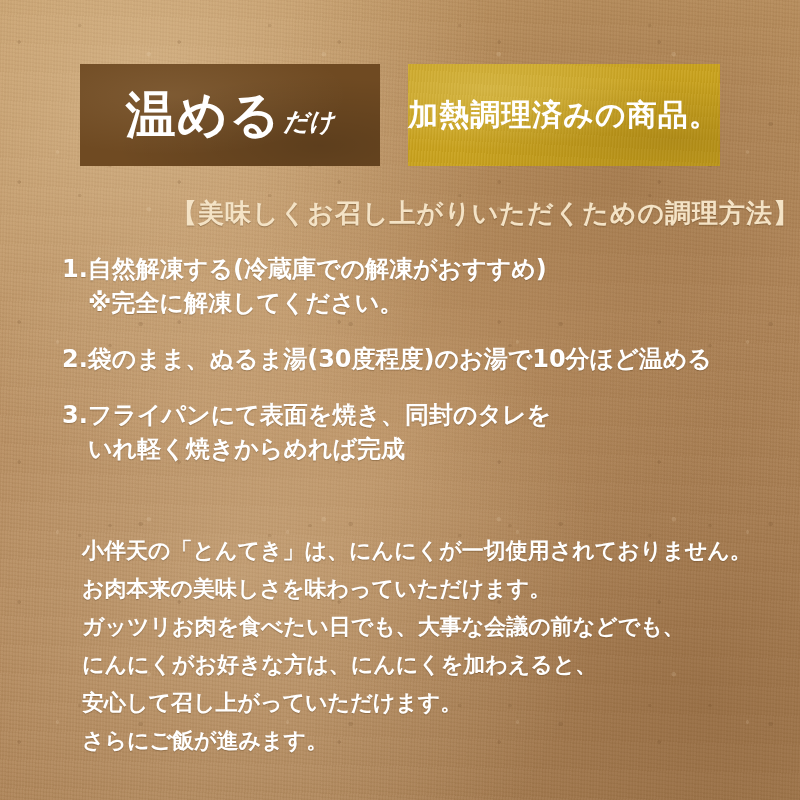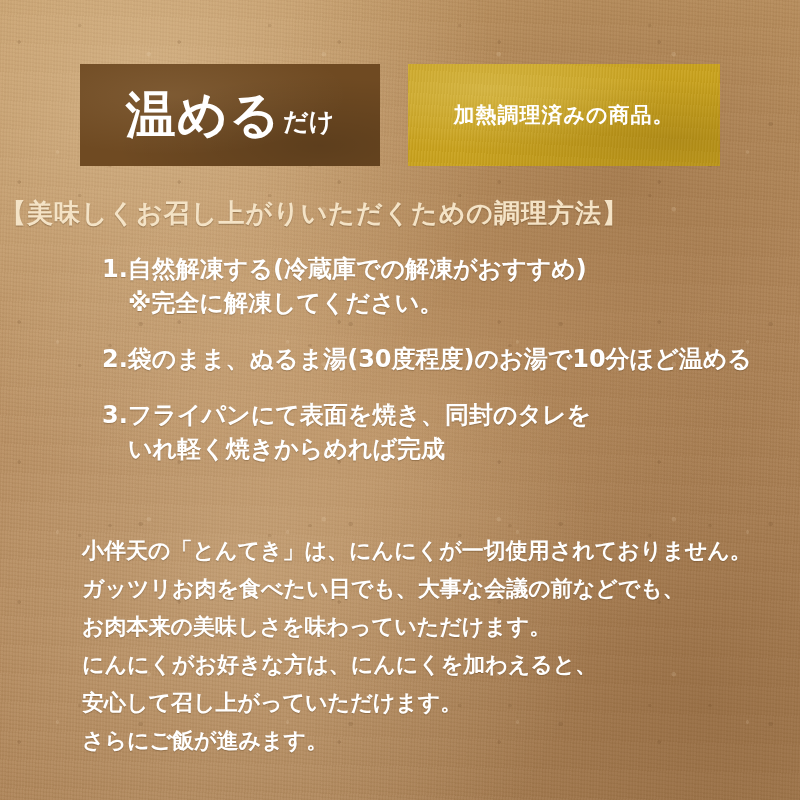--- a/index.html
+++ b/index.html
@@ -86,57 +86,58 @@
   }
   .banner-sub {
     color: #ffffff;
     font-size: 25px;
     font-weight: bold;
     line-height: 1;
     align-self: flex-end;
     padding-bottom: 6px;
     margin-left: 2px;
     letter-spacing: 0px;
+    font-style: italic;
   }
   .banner-left-inner { display: flex; align-items: flex-end; }
   .banner-note {
     color: #ffffff;
-    font-size: 21px;
+    font-size: 30px;
     font-weight: bold;
     letter-spacing: 1px;
   }
 
   
   .section-heading {
     position: absolute;
     left: 0;
     top: 196px;
     width: 800px;
-    text-align: left;
+    text-align: right;
     color: #f4e3c6;
     font-size: 26px;
     font-weight: bold;
     letter-spacing: 1px;
     text-shadow: 0 1px 1px rgba(70,42,14,.35);
   }
 
   
   .steps {
     position: absolute;
     left: 62px;
     top: 252px;
     width: 690px;
     color: #ffffff;
     font-weight: bold;
     font-size: 24px;
     line-height: 1.42;
     text-shadow: 0 1px 1px rgba(70,42,14,.30);
   }
   .step { margin-bottom: 22px; }
-  .step-line { white-space: nowrap; margin-left: 40px; }
+  .step-line { white-space: nowrap; }
   .step-line.indent { padding-left: 26px; }
 
   
   .body-note {
     position: absolute;
     left: 70px;
     top: 532px;
     width: 700px;
     color: #ffffff;
     font-weight: bold;
@@ -176,19 +177,19 @@
       <div class="step-line">2.袋のまま、ぬるま湯(30度程度)のお湯で10分ほど温める</div>
     </div>
     <div class="step">
       <div class="step-line">3.フライパンにて表面を焼き、同封のタレを</div>
       <div class="step-line indent">いれ軽く焼きからめれば完成</div>
     </div>
   </div>
 
   <div class="body-note">
     <div class="body-line">小伴天の「とんてき」は、にんにくが一切使用されておりません。</div>
+    <div class="body-line">お肉本来の美味しさを味わっていただけます。</div>
     <div class="body-line">ガッツリお肉を食べたい日でも、大事な会議の前などでも、</div>
-    <div class="body-line">お肉本来の美味しさを味わっていただけます。</div>
     <div class="body-line">にんにくがお好きな方は、にんにくを加わえると、</div>
     <div class="body-line">安心して召し上がっていただけます。</div>
     <div class="body-line">さらにご飯が進みます。</div>
   </div>
 </div>
 
 </body></html>

